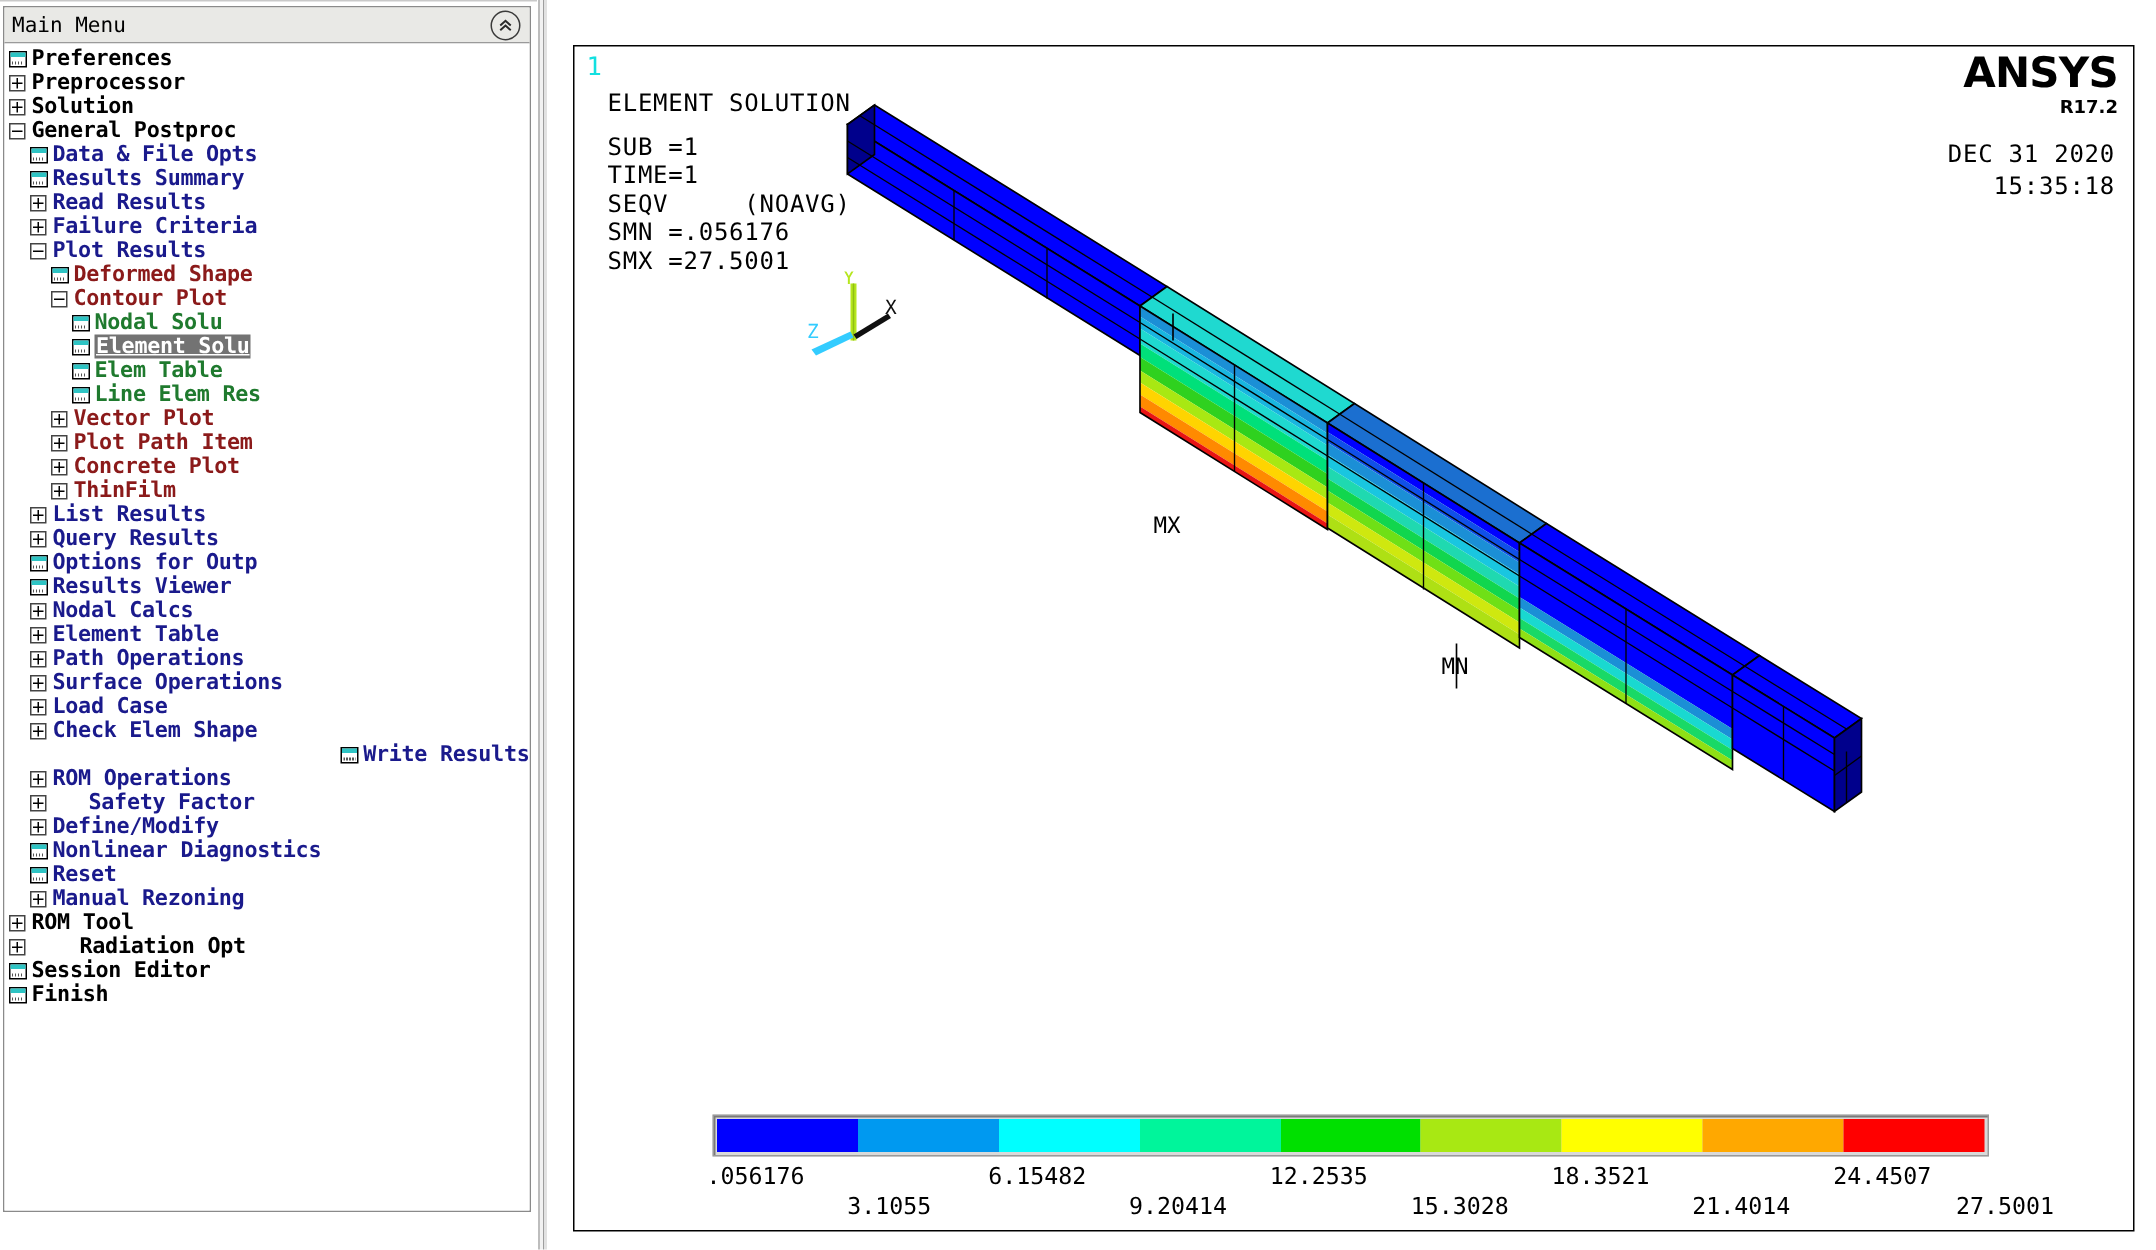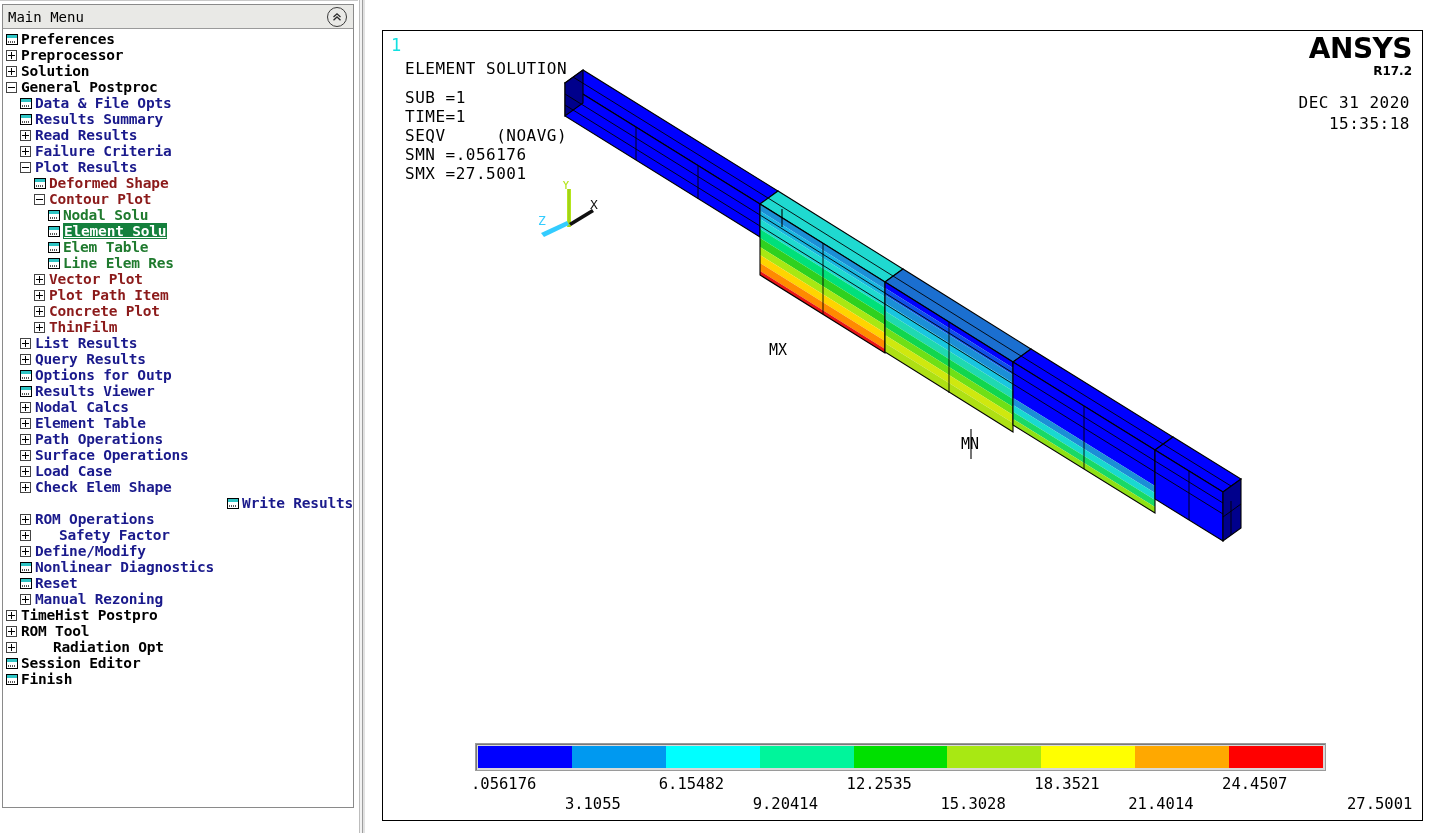--- a/index.html
+++ b/index.html
@@ -85,21 +85,21 @@
   }
   .ico.expander .hbar,.ico.expander .vbar{position:absolute;background:#000;}
   .ico.expander .hbar{left:1px;right:1px;top:4px;height:1px;}
   .ico.expander .vbar{top:1px;bottom:1px;left:4px;width:1px;}
   .lbl{display:inline-block;}
   .c-blue{color:#1a1a8c;}
   .c-red{color:#8b1a1a;}
   .c-green{color:#1f7a2e;}
   .c-black{color:#000000;}
   .tree-row.selected .lbl{
-    background:#15803d;color:#ffffff;text-decoration:underline;
+    background:#737373;color:#ffffff;text-decoration:underline;
     padding:0 1px;
   }
 
   
   #splitter{
     position:absolute;left:358px;top:0;width:8px;height:833px;
     background:linear-gradient(to right,#ffffff 0 1px,#bdbdbd 1px 2px,#f2f2f2 2px 4px,#9e9e9e 4px 5px,#e2e2e2 5px 7px,#ffffff 7px 8px);
   }
 
   
@@ -389,27 +389,20 @@
           <div class="tree-row" style="padding-left: 17px;">
             <span class="ico dialog"></span>
             <span class="lbl c-blue">Reset</span>
           </div>
           <div class="tree-row" style="padding-left: 17px;">
             <span class="ico expander">
               <span class="hbar"></span>
               <span class="vbar"></span>
             </span>
             <span class="lbl c-blue">Manual Rezoning</span>
-          </div>
-          <div class="tree-row" style="padding-left: 3px;">
-            <span class="ico expander">
-              <span class="hbar"></span>
-              <span class="vbar"></span>
-            </span>
-            <span class="lbl c-black">TimeHist Postpro</span>
           </div>
           <div class="tree-row" style="padding-left: 3px;">
             <span class="ico expander">
               <span class="hbar"></span>
               <span class="vbar"></span>
             </span>
             <span class="lbl c-black">ROM Tool</span>
           </div>
           <div class="tree-row" style="padding-left: 3px; gap: 32px;">
             <span class="ico expander">
@@ -574,17 +567,17 @@
         <span style="left: 187.778px;">6.15482</span>
         <span style="left: 375.556px;">12.2535</span>
         <span style="left: 563.333px;">18.3521</span>
         <span style="left: 751.111px;">24.4507</span>
       </div>
     <div class="legend-labels">
         <span style="left: 93.8889px;">3.1055</span>
         <span style="left: 281.667px;">9.20414</span>
         <span style="left: 469.444px;">15.3028</span>
         <span style="left: 657.222px;">21.4014</span>
-        <span style="left: 833px; margin-left: 43px;">27.5001</span>
+        <span style="left: 833px;">27.5001</span>
       </div>
   </div>
 
 </div>
 
 </body></html>

